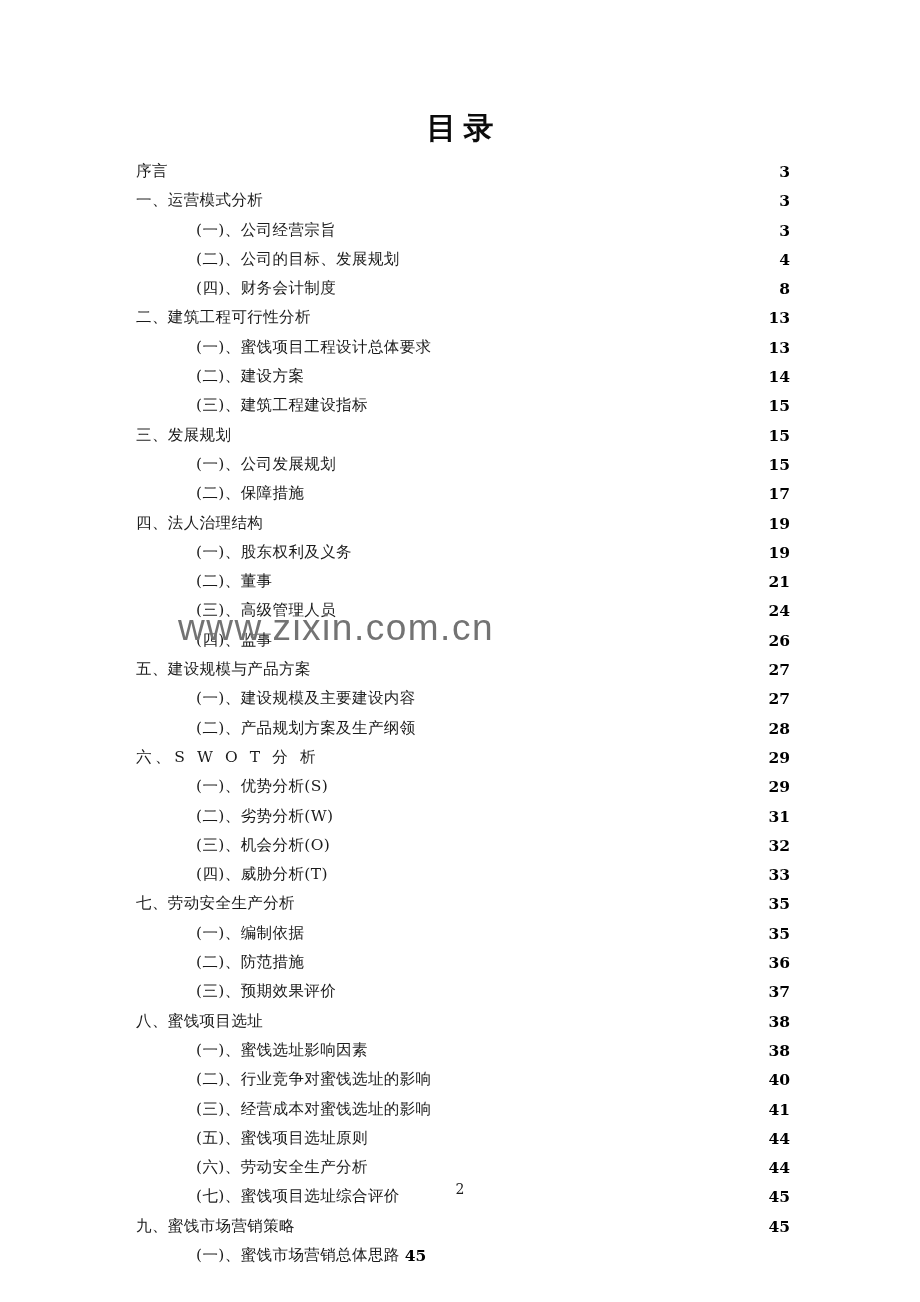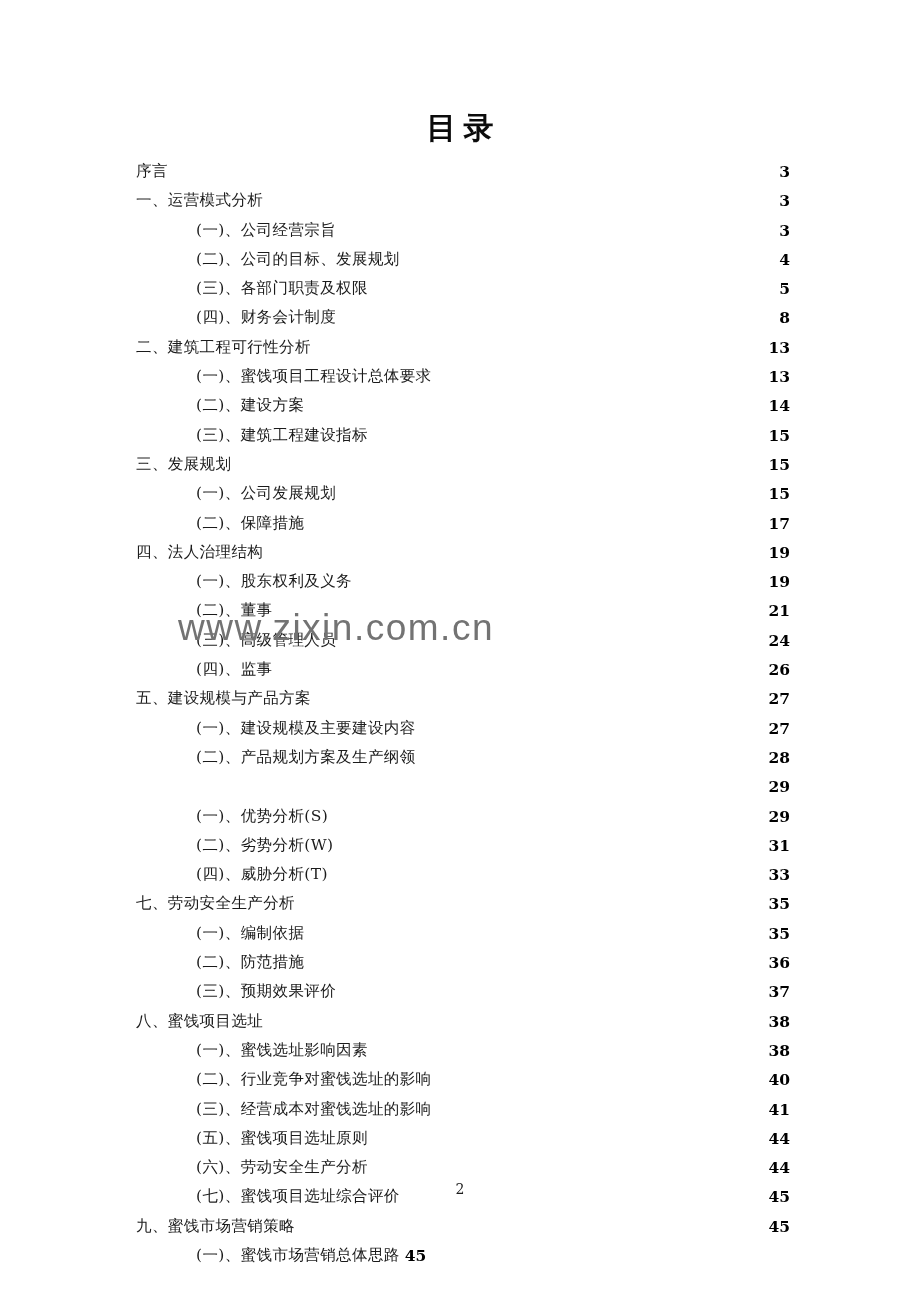--- a/index.html
+++ b/index.html
@@ -144,26 +144,20 @@
         <span class="toc-dots"></span>
         <span class="toc-page">3</span>
       </div>
       <div class="toc-row lvl2">
         <span class="toc-label">(二)、公司的目标、发展规划</span>
         <span class="toc-gap"></span>
         <span class="toc-dots"></span>
         <span class="toc-page">4</span>
       </div>
       <div class="toc-row lvl2">
-        <span class="toc-label">(三)、各部门职责及权限</span>
-        <span class="toc-gap"></span>
-        <span class="toc-dots"></span>
-        <span class="toc-page">5</span>
-      </div>
-      <div class="toc-row lvl2">
         <span class="toc-label">(四)、财务会计制度</span>
         <span class="toc-gap"></span>
         <span class="toc-dots"></span>
         <span class="toc-page">8</span>
       </div>
       <div class="toc-row">
         <span class="toc-label">二、建筑工程可行性分析</span>
         <span class="toc-gap"></span>
         <span class="toc-dots"></span>
         <span class="toc-page">13</span>
@@ -246,37 +240,44 @@
         <span class="toc-dots"></span>
         <span class="toc-page">27</span>
       </div>
       <div class="toc-row lvl2">
         <span class="toc-label">(二)、产品规划方案及生产纲领</span>
         <span class="toc-gap"></span>
         <span class="toc-dots"></span>
         <span class="toc-page">28</span>
       </div>
       <div class="toc-row">
+        <span class="toc-label spaced">六、S W O T 分 析</span>
         <span class="toc-gap"></span>
         <span class="toc-dots"></span>
         <span class="toc-page">29</span>
       </div>
       <div class="toc-row lvl2">
         <span class="toc-label">(一)、优势分析(S)</span>
         <span class="toc-gap"></span>
         <span class="toc-dots"></span>
         <span class="toc-page">29</span>
       </div>
       <div class="toc-row lvl2">
         <span class="toc-label">(二)、劣势分析(W)</span>
         <span class="toc-gap"></span>
         <span class="toc-dots"></span>
         <span class="toc-page">31</span>
       </div>
       <div class="toc-row lvl2">
+        <span class="toc-label">(三)、机会分析(O)</span>
+        <span class="toc-gap"></span>
+        <span class="toc-dots"></span>
+        <span class="toc-page">32</span>
+      </div>
+      <div class="toc-row lvl2">
         <span class="toc-label">(四)、威胁分析(T)</span>
         <span class="toc-gap"></span>
         <span class="toc-dots"></span>
         <span class="toc-page">33</span>
       </div>
       <div class="toc-row">
         <span class="toc-label">七、劳动安全生产分析</span>
         <span class="toc-gap"></span>
         <span class="toc-dots"></span>
         <span class="toc-page">35</span>

